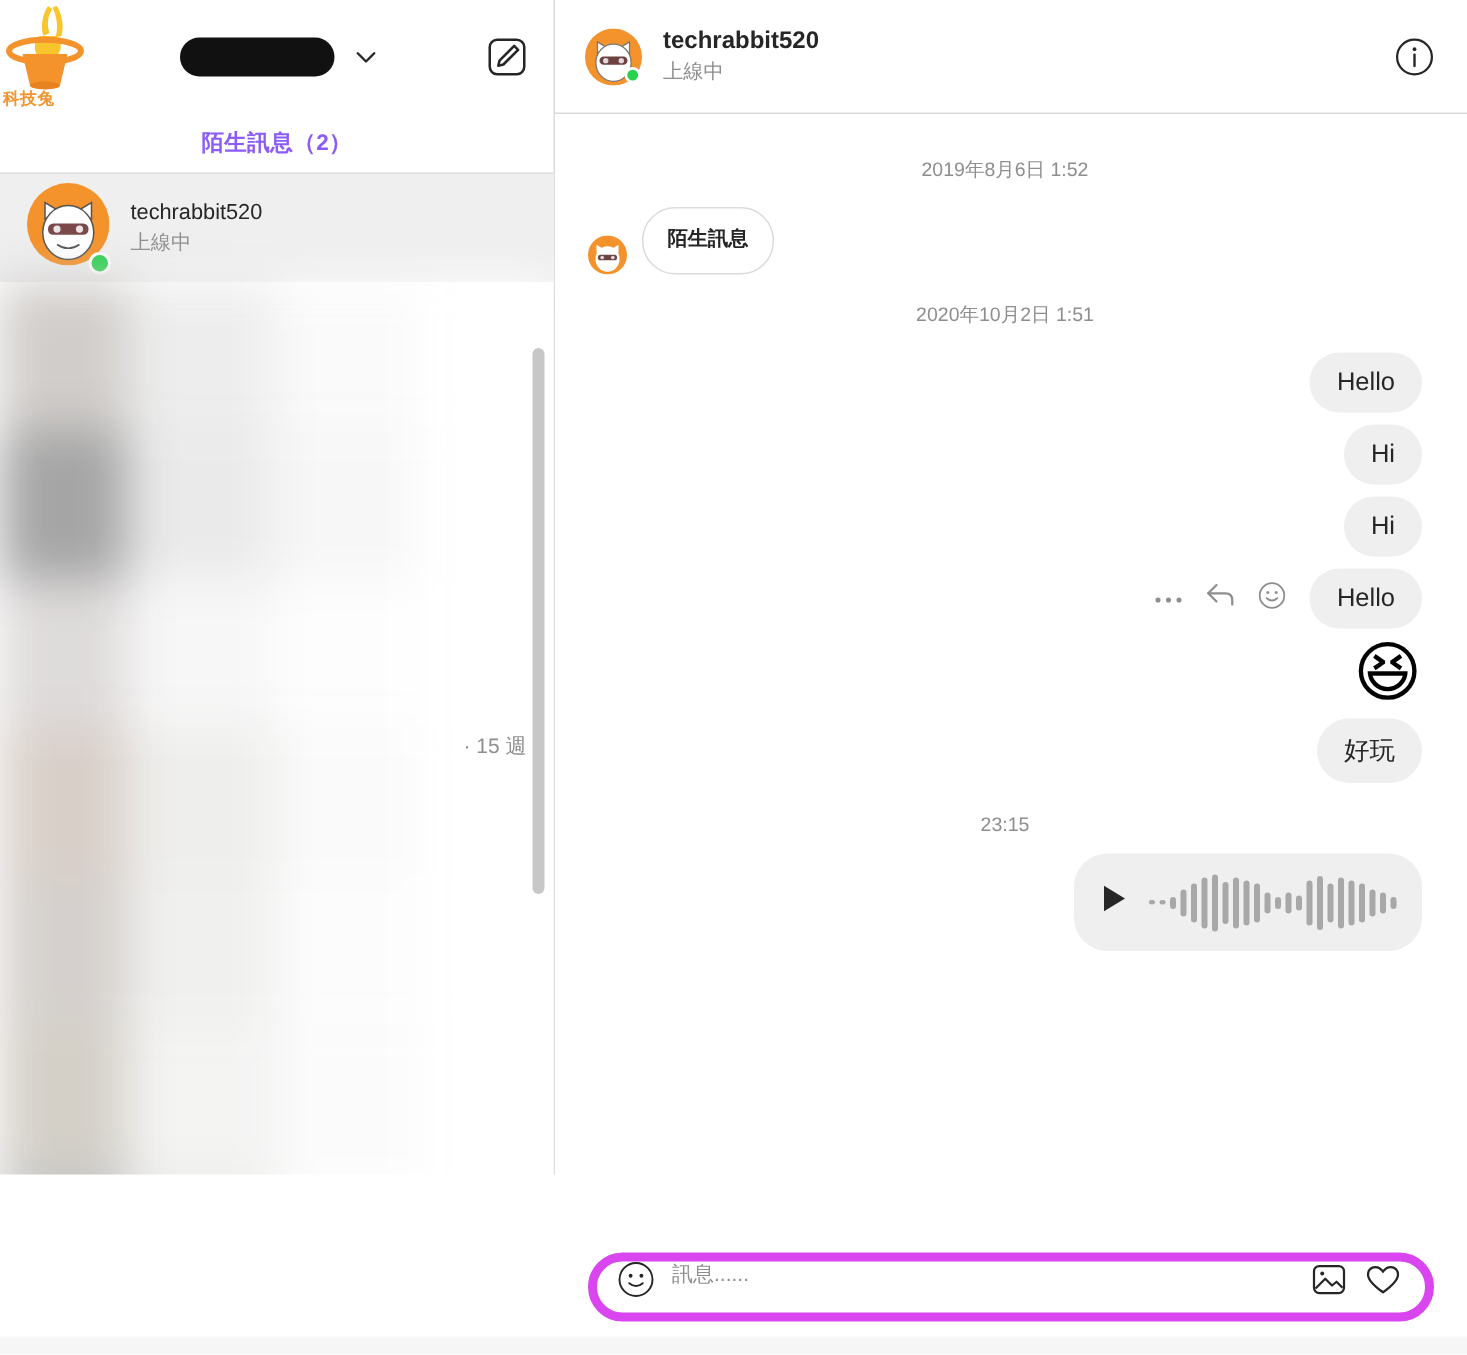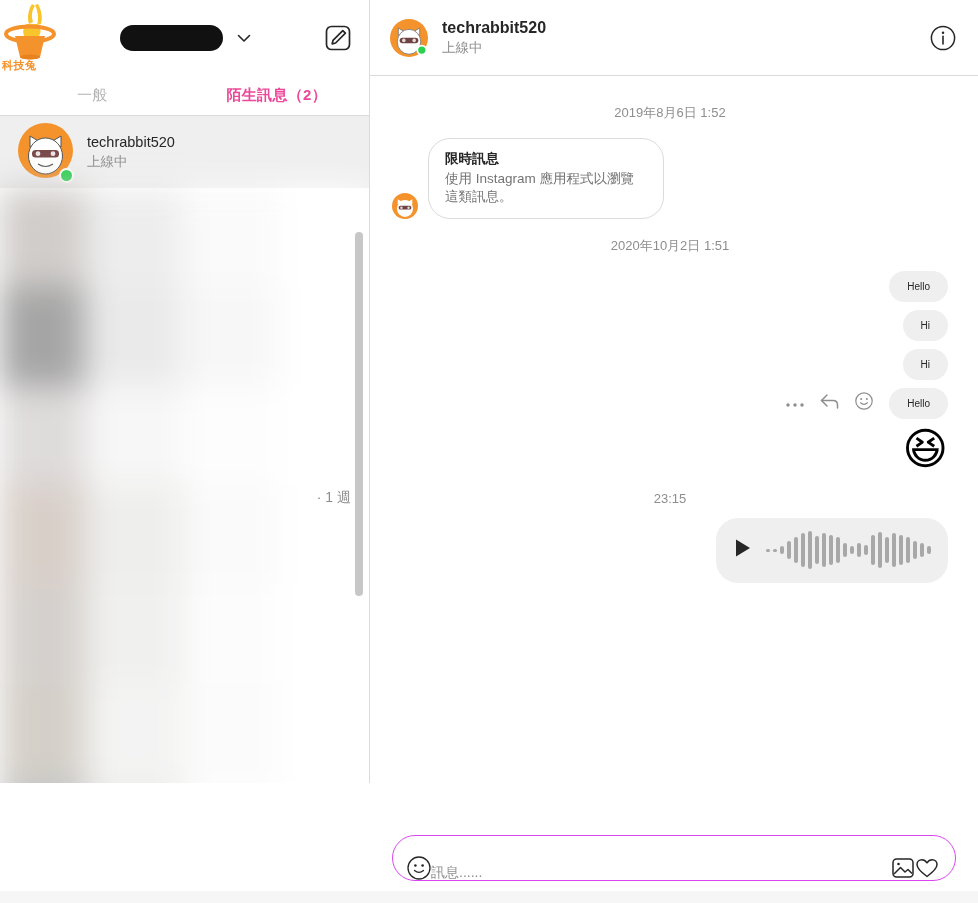--- a/index.html
+++ b/index.html
@@ -65,21 +65,21 @@
     cursor: pointer;
   }
   .tab.active { color: #262626; }
   .tab.active::after {
     content: "";
     position: absolute;
     left: 0; right: 0; bottom: -1px;
     height: 2px; background: #262626;
   }
   .tab.muted { color: #b4b4b4; font-weight: 400; }
-  .tab.accent { color: #ec4899; }
+  .tab.accent { color: #8b5cf6; }
 
   #convo-scroll {
     flex: 1 1 auto;
     position: relative;
     overflow: hidden;
     background: #ffffff;
   }
 
   .convo-row {
     display: flex; align-items: center;
@@ -201,21 +201,21 @@
   .msg-out-row {
     display: flex; justify-content: flex-end; align-items: center;
     margin-bottom: 8px;
     gap: 16px;
   }
   .bubble-out {
     background: #efefef;
     color: #262626;
     border-radius: 22px;
     padding: 10px 18px;
-    font-size: 10px;
+    font-size: 17px;
     max-width: 300px;
   }
   .hover-actions {
     display: flex; align-items: center; gap: 16px;
     color: #8e8e8e;
   }
   .emoji-msg {
     font-size: 44px;
     line-height: 1;
     padding: 0;
@@ -251,24 +251,25 @@
     padding: 10px 0 12px 0;
   }
 
   
   #composer-wrap {
     padding: 0 22px 22px 22px;
     flex: 0 0 auto;
   }
   #composer {
     height: 46px;
-    border: 1px solid #d946ef;
+    border: 6px solid #d946ef;
     border-radius: 23px;
-    display: flex; align-items: flex-end;
+    display: flex; align-items: flex-start;
     padding: 0 16px 0 14px;
+    gap: 12px;
   }
   #msg-input {
     flex: 1 1 auto;
     border: none; outline: none;
     font-size: 14px;
     font-family: "Liberation Sans", sans-serif;
     color: #262626;
     background: transparent;
   }
   #msg-input::placeholder { color: #8e8e8e; }
@@ -307,21 +308,20 @@
       </div>
       <div id="compose-btn">
         <svg width="26" height="26" viewBox="0 0 26 26">
           <rect x="1.5" y="1.5" width="23" height="23" rx="5" fill="none" stroke="#262626" stroke-width="1.7"></rect>
           <path d="M17.8 5.6 L20.4 8.2 L10.6 18 L7.2 18.8 L8 15.4 Z" fill="none" stroke="#262626" stroke-width="1.7" stroke-linejoin="round"></path>
         </svg>
       </div>
     </div>
 
     <div id="tabs">
-      <div class="tab muted">一般</div>
       <div class="tab accent">陌生訊息（2）</div>
     </div>
 
     <div id="convo-scroll">
 
       <div class="convo-row selected">
         <div class="avatar-wrap">
           <svg width="55" height="55" viewBox="0 0 55 55">
             <circle cx="27.5" cy="27.5" r="27.5" fill="#f4922b"></circle>
             <path d="M12 24 L12 13 L22 19 Z" fill="#ffffff" stroke="#555" stroke-width="1"></path>
@@ -378,21 +378,21 @@
             <div class="blur-c4"></div>
         </div>
         <div class="blur-row">
           <div class="blur-c1" style="background:#bfc0c1"></div>
             <div class="blur-c2" style="background:#ebebe9"></div>
             <div class="blur-c3" style="background:#fdfdfd"></div>
             <div class="blur-c4"></div>
         </div>
       </div>
 
-      <div id="week-label">· 1 週</div>
+      <div id="week-label">· 15 週</div>
       <div id="left-scrollbar"></div>
     </div>
   </div>
 
   <div id="chat-panel">
 
     <div id="chat-header">
       <svg width="38" height="38" viewBox="0 0 55 55">
         <circle cx="27.5" cy="27.5" r="27.5" fill="#f4922b"></circle>
         <path d="M12 24 L12 13 L22 19 Z" fill="#ffffff" stroke="#777" stroke-width="1.2"></path>
@@ -424,22 +424,21 @@
         <svg width="26" height="26" viewBox="0 0 55 55">
           <circle cx="27.5" cy="27.5" r="27.5" fill="#f4922b"></circle>
           <path d="M12 24 L12 13 L22 19 Z" fill="#ffffff"></path>
           <path d="M43 24 L43 13 L33 19 Z" fill="#ffffff"></path>
           <ellipse cx="27.5" cy="33" rx="17" ry="18" fill="#ffffff"></ellipse>
           <rect x="14" y="27" width="27" height="8" rx="4" fill="#6f4242"></rect>
           <circle cx="20" cy="31" r="2.6" fill="#ffffff" opacity=".8"></circle>
           <circle cx="35" cy="31" r="2.6" fill="#ffffff" opacity=".8"></circle>
         </svg>
         <div class="bubble-in">
-          <div class="bubble-in-title">限時訊息</div>
-          <div class="bubble-in-body">使用 Instagram 應用程式以瀏覽這類訊息。</div>
+          <div class="bubble-in-title">陌生訊息</div>
         </div>
       </div>
 
       <div class="day-sep">2020年10月2日 1:51</div>
 
       <div class="msg-out-row">
         <div class="bubble-out">Hello</div>
       </div>
 
       <div class="msg-out-row">
@@ -474,20 +473,23 @@
               </svg>
           </span>
         </div>
         <div class="bubble-out">Hello</div>
       </div>
 
       <div class="msg-out-row">
         <div class="emoji-msg">😆</div>
       </div>
 
+      <div class="msg-out-row">
+        <div class="bubble-out">好玩</div>
+      </div>
 
       <div class="time-sep">23:15</div>
 
       <div class="audio-row">
         <div class="audio-card">
           <div class="audio-top">
             <span>
               <svg width="18" height="20" viewBox="0 0 18 20">
                   <path d="M2 1.5 L16 10 L2 18.5 Z" fill="#262626"></path>
                 </svg>

